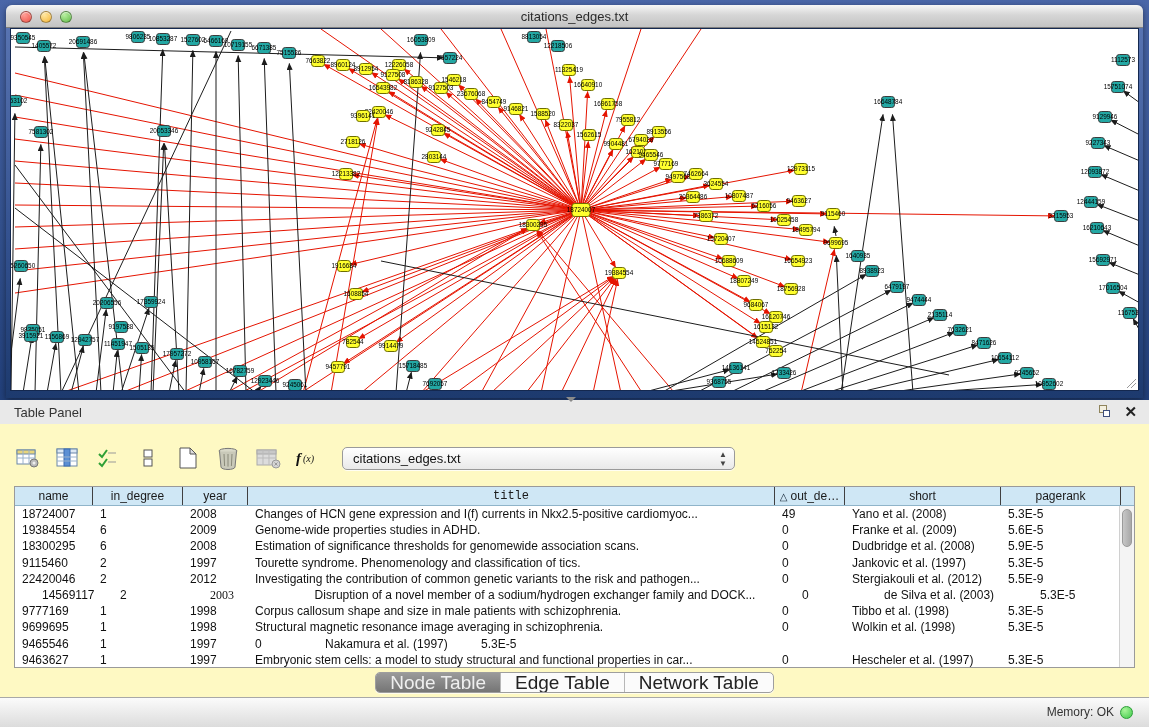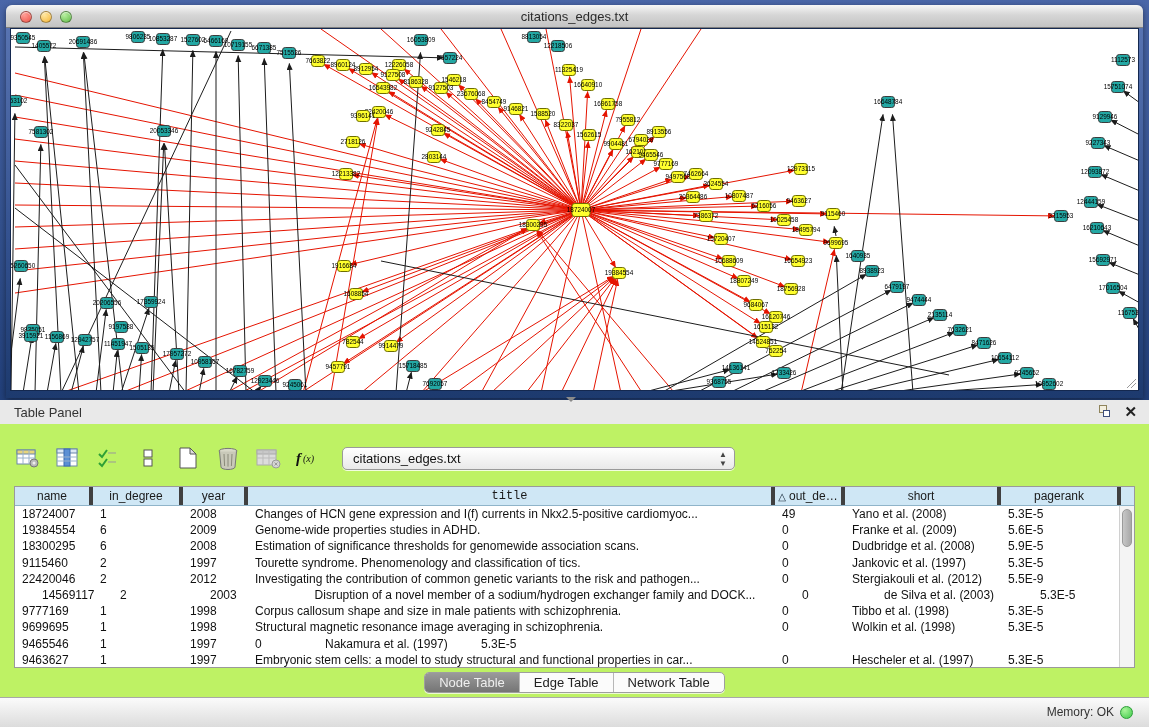--- a/index.html
+++ b/index.html
@@ -24,21 +24,21 @@
   .light.red    { background:radial-gradient(circle at 35% 30%,#ff9d95,#ee5347); }
   .light.yellow { background:radial-gradient(circle at 35% 30%,#ffe7a0,#f5b435); }
   .light.green  { background:radial-gradient(circle at 35% 30%,#b7f0a0,#60ba46); }
 
   .canvas-wrap { position:absolute; left:4px; top:23px; width:1129px; height:363px;
                  background:#ffffff; border:1px solid #14284f; overflow:hidden; }
   svg#graph-svg { display:block; }
   .resize-grip { position:absolute; right:1px; bottom:1px; width:13px; height:13px; }
 
   
-  .table-panel { position:absolute; left:0; top:400px; width:1149px; height:300px; background:#bef264; }
+  .table-panel { position:absolute; left:0; top:400px; width:1149px; height:300px; background:#fef9c3; }
   .tp-header { position:absolute; left:0; top:0; width:100%; height:24px; background:#e9e9e9; }
   .tp-title { position:absolute; left:14px; top:5px; font-size:13px; color:#333; }
   .tp-icons { position:absolute; right:12px; top:4px; display:flex; gap:12px; align-items:center; }
   .float-ic { position:relative; width:15px; height:15px; }
   .float-ic .sq1 { position:absolute; left:2px; top:1px; width:8px; height:8px; border:1px solid #8f845c; background:#f4f0df; }
   .float-ic .sq2 { position:absolute; left:6px; top:6px; width:7px; height:7px; border:1px solid #3e4f7d; background:#fff; }
   .close-ic { font-size:15px; font-weight:700; color:#222; line-height:15px; cursor:default; }
   .splitter-grip { position:absolute; left:566px; top:-3px; width:0; height:0;
                    border-left:5px solid transparent; border-right:5px solid transparent; border-top:5px solid #8a8a8a; }
 
@@ -46,35 +46,35 @@
   .tool { width:28px; height:26px; display:flex; align-items:center; justify-content:center; }
   .combo { position:relative; margin-left:8px; width:393px; height:23px; border:1px solid #9a9a9a; border-radius:5px;
            background:linear-gradient(180deg,#ffffff,#e9e9e9); box-shadow:0 1px 0 rgba(255,255,255,.8);
            font-size:13px; color:#111; line-height:21px; padding-left:10px; }
   .combo .steppers { position:absolute; right:7px; top:2px; font-size:8px; color:#444; line-height:9px; text-align:center; }
 
   .table-box { position:absolute; left:14px; top:86px; width:1121px; height:182px;
                background:#fff; border:1px solid #9a9a9a; overflow:hidden; }
   .thead { display:flex; height:19px; background:#cfe7f5; border-bottom:1px solid #8fb4c9; }
   .th { font-size:12px; color:#1a1a1a; text-align:center; line-height:18px;
-        border-right:4px solid #404040; overflow:hidden; white-space:nowrap; flex:none; }
+        border-right:1px solid #404040; overflow:hidden; white-space:nowrap; flex:none; }
   .th .sort { font-size:10px; margin-right:3px; color:#123; }
   .tbody { position:relative; }
   .tr { display:flex; height:16.2px; }
   .td { font-size:12px; color:#111; line-height:16px; padding-left:7px;
         overflow:hidden; white-space:nowrap; flex:none; }
   .vscroll { position:absolute; right:0; top:19px; width:15px; height:161px;
              background:#f4f4f4; border-left:1px solid #d0d0d0; }
   .vthumb { position:absolute; left:2px; top:3px; width:10px; height:38px; border-radius:5px;
             background:linear-gradient(90deg,#c7c7c7,#a8a8a8); border:1px solid #9a9a9a; }
 
   .tabs-row { position:absolute; left:0; top:272px; width:100%; height:24px; display:flex; justify-content:center; }
   .segmented { display:flex; height:21px; border:1px solid #9e9e9e; border-radius:5px; overflow:hidden;
                background:#fbfbfb; box-shadow:0 1px 0 rgba(255,255,255,.7); }
-  .segment { font-size:13px; padding:0 14px; line-height:20px; color:#222; border-right:1px solid #b7b7b7; }
+  .segment { font-size:19px; padding:0 14px; line-height:20px; color:#222; border-right:1px solid #b7b7b7; }
   .segment:last-child { border-right:none; }
   .segment.selected { background:linear-gradient(180deg,#9a9a9a,#757575); color:#efefef; }
 
   
   .status-bar { position:absolute; left:0; top:697px; width:1149px; height:30px;
                 background:linear-gradient(180deg,#fbfbfb,#dcdcdc); border-top:1px solid #a8a8a8; }
   .memory { position:absolute; right:16px; top:7px; display:flex; align-items:center; gap:6px; }
   .memory-label { font-size:12px; color:#333; }
   .memory-dot { width:13px; height:13px; border-radius:50%;
                 background:radial-gradient(circle at 35% 30%,#a9f59a,#3ec94a); border:1px solid #2a9e36; }
@@ -654,21 +654,21 @@
           <div class="td" style="width: 90px;">2</div>
           <div class="td" style="width: 65px;">2012</div>
           <div class="td" style="width: 527px;">Investigating the contribution of common genetic variants to the risk and pathogen...</div>
           <div class="td" style="width: 70px;">0</div>
           <div class="td" style="width: 156px;">Stergiakouli et al. (2012)</div>
           <div class="td" style="width: 120px;">5.5E-9</div>
         </div>
         <div class="tr">
           <div class="td" style="width: 78px; margin-left: 20px;">14569117</div>
           <div class="td" style="width: 90px;">2</div>
-          <div class="td" style="width: 65px;">2003</div>
+          <div class="td" style="width: 65px; font-family: Liberation Serif, serif;">2003</div>
           <div class="td" style="width: 527px; text-align: center;">Disruption of a novel member of a sodium/hydrogen exchanger family and DOCK...</div>
           <div class="td" style="width: 70px;">0</div>
           <div class="td" style="width: 156px; margin-left: 12px;">de Silva et al. (2003)</div>
           <div class="td" style="width: 120px;">5.3E-5</div>
         </div>
         <div class="tr">
           <div class="td" style="width: 78px;">9777169</div>
           <div class="td" style="width: 90px;">1</div>
           <div class="td" style="width: 65px;">1998</div>
           <div class="td" style="width: 527px;">Corpus callosum shape and size in male patients with schizophrenia.</div>

